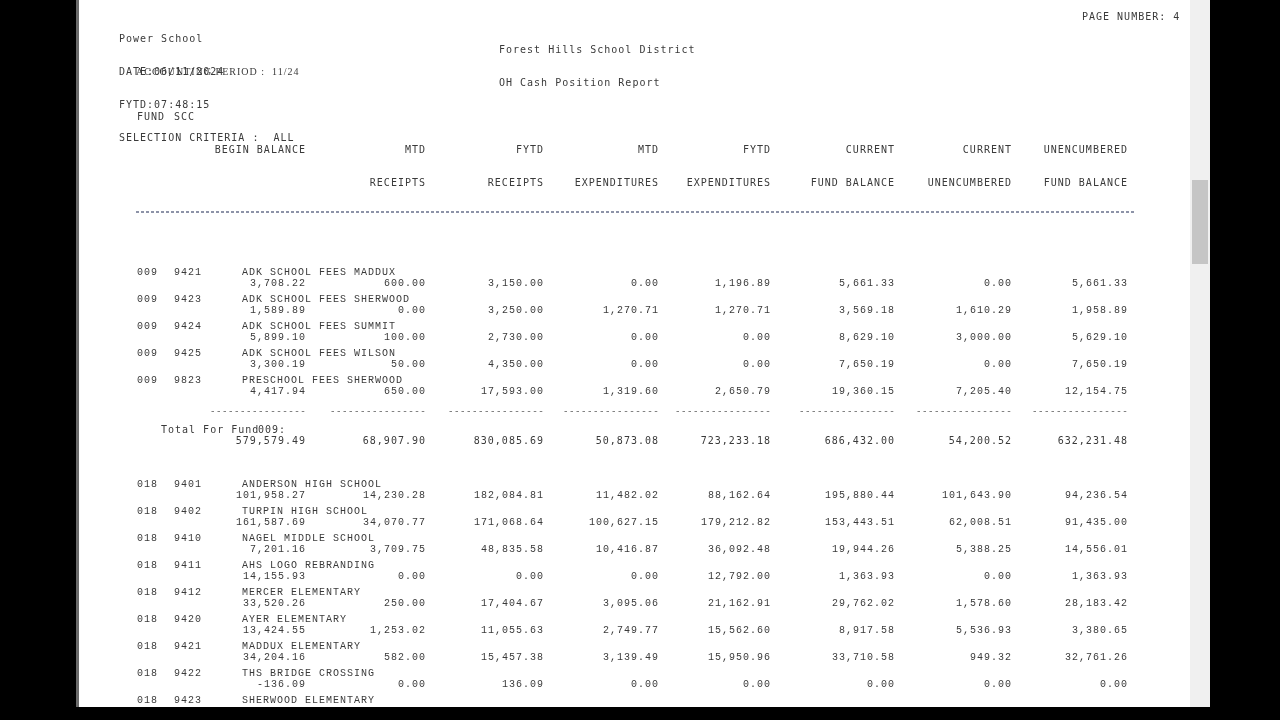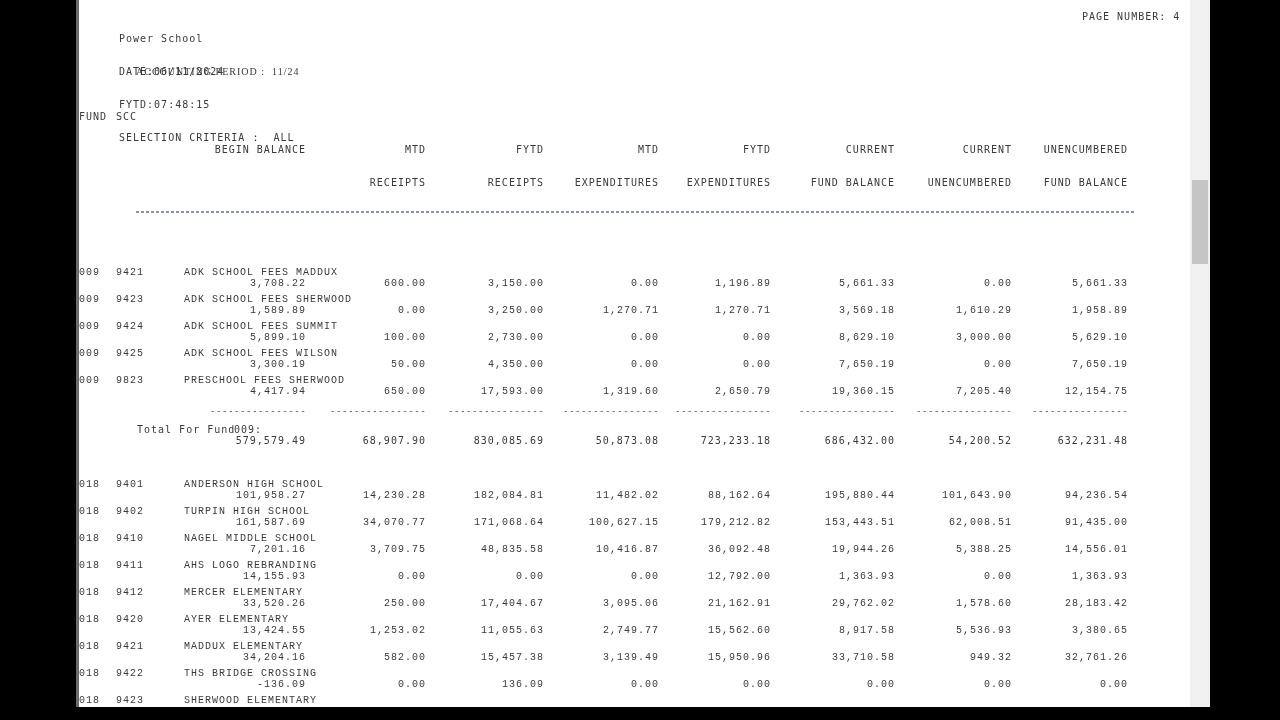--- a/index.html
+++ b/index.html
@@ -13,51 +13,55 @@
     background:var(--page_bg,#fff);
     color:var(--text,#3a3a3a);
     font-size:10px;line-height:11px;letter-spacing:1px;white-space:pre;
   }
   .edge-line{position:absolute;left:76px;top:0;width:3px;height:720px;background:var(--edge_line,#6b6b6b);}
   .hdr-left{position:absolute;left:40px;top:11px;}
   .acct{position:absolute;left:57px;top:66px;font-family:Liberation Serif, serif;}
   .hdr-center{position:absolute;left:420px;top:22px;}
   .hdr-right{position:absolute;left:1003px;top:11px;text-align:right;}
   .table{position:absolute;left:0;top:89px;width:1060px;}
-  .id-line{display:grid;grid-template-columns:37px 68px auto;}
+  .id-line{display:grid;grid-template-columns:37px 68px auto;padding-left:58px;}
   .num-grid{display:grid;grid-template-columns:227px 120px 118px 115px 112px 124px 117px 116px;}
   .num-grid .cell{text-align:right;}
   .dash-line{
     margin:1px 0 0 57px;width:1000px;height:2px;
     background:repeating-linear-gradient(90deg,var(--divider,#8d93a8) 0 3px,transparent 3px 5px);
   }
   #tbody{margin-top:32px;}
   .row{margin-bottom:5px;font-family:Liberation Mono, monospace;}
   .group + .group{margin-top:33px;}
   .sep-row{margin-top:8px;}
   .sep-row .cell{letter-spacing:0;color:var(--separator_text,#6f6f6f);}
-  .total-line{display:grid;grid-template-columns:97px auto;padding-left:58px;margin-top:8px;}
+  .total-line{display:grid;grid-template-columns:97px auto;padding-left:58px;margin-top:8px;margin-left:24px;}
   .scroll-track{position:absolute;left:1190px;top:0;width:20px;height:707px;background:var(--scroll_track,#f0f0f0);}
   .scroll-thumb{position:absolute;left:2px;top:180px;width:16px;height:84px;background:var(--scroll_thumb,#c5c5c5);}
   .bottom-bar{position:absolute;left:0;top:707px;width:1280px;height:13px;background:var(--letterbox,#000);}
 </style>
 </head>
 <body>
 
 <div class="edge-line"></div>
 
 <div class="doc">
 
   <div class="hdr-left">
     <div>Power School</div>
     <div>DATE:06/11/2024</div>
     <div>FYTD:07:48:15</div>
     <div>SELECTION CRITERIA :  ALL</div>
   </div>
 
+  <div class="hdr-center">
+    <div>Forest Hills School District</div>
+    <div>OH Cash Position Report</div>
+  </div>
 
   <div class="hdr-right">PAGE NUMBER: 4</div>
 
   <div class="acct">ACCOUNTING PERIOD :  11/24</div>
 
   <div class="table">
     <div class="id-line">
       <span>FUND</span>
       <span>SCC</span>
     </div>

